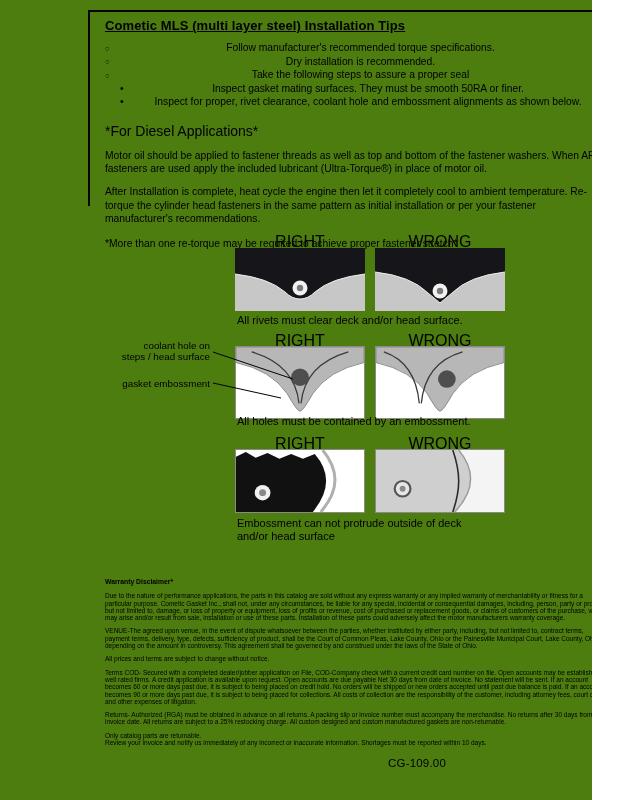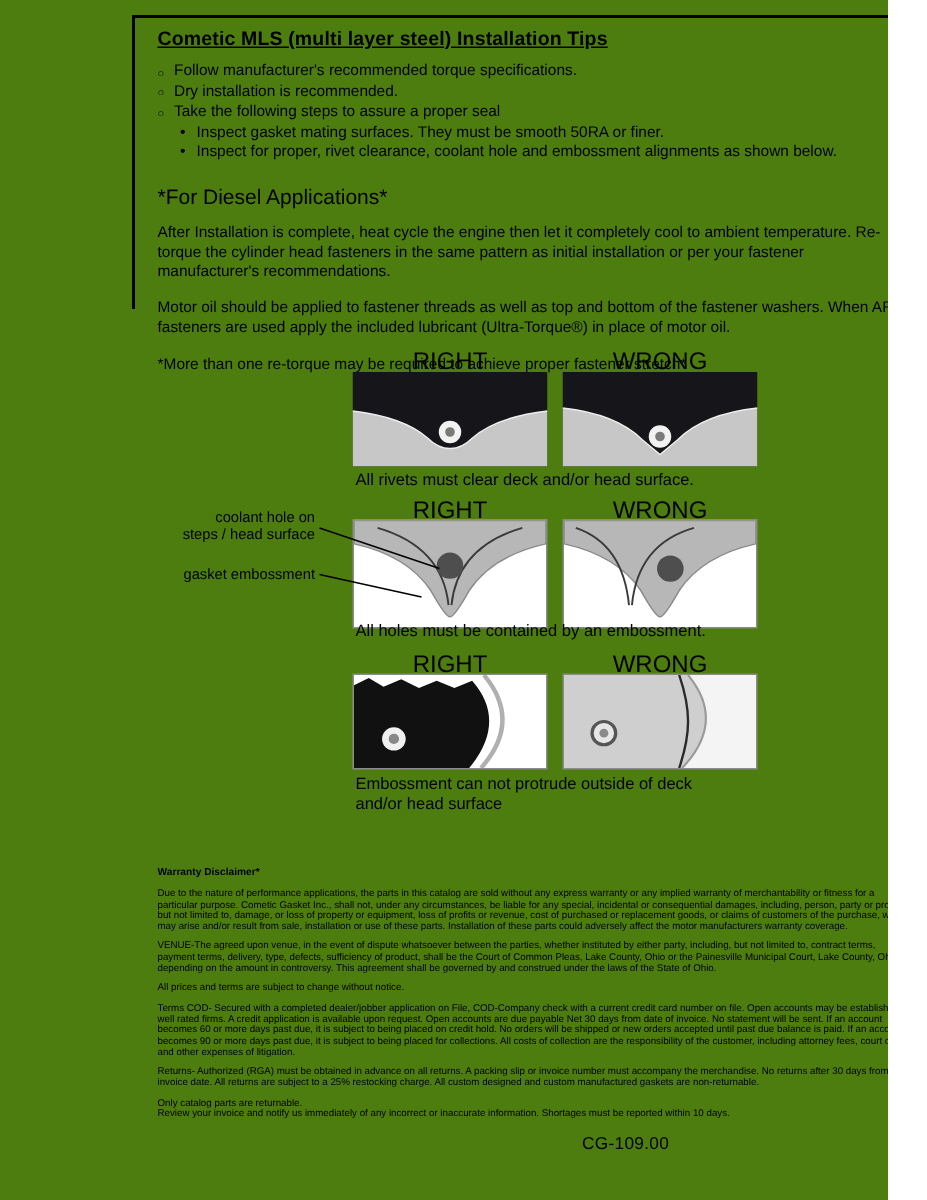--- a/index.html
+++ b/index.html
@@ -10,21 +10,21 @@
     color:#000;
   }
   .page { position:relative; width:592px; height:800px; background:#4d7c0f; overflow:hidden; }
 
   .top-rule  { position:absolute; left:88px; top:10px;  width:524px; height:2px; background:#000; }
   .left-rule { position:absolute; left:88px; top:10px;  width:2px;  height:196px; background:#000; }
 
   .content { position:absolute; left:105px; top:18px; width:500px; }
   .title { font-size:13px; font-weight:bold; text-decoration:underline; margin-bottom:8px; letter-spacing:0.1px; }
 
-  ul.bullets { list-style:none; font-size:10.3px; line-height:13.6px; }
+  ul.bullets { list-style:none; font-size:10.3px; line-height:13.6px;text-align:center; }
   li.b1 { position:relative; padding-left:11px; }
   li.b1::before { content:"○"; position:absolute; left:0; top:0.5px; font-size:7.5px; }
   li.b2 { position:relative; padding-left:11px; margin-left:15px; }
   li.b2::before { content:"•"; position:absolute; left:0; top:0; font-size:10.5px; }
 
   .diesel-heading { font-size:14px; font-weight:normal; margin-top:14px; }
   .para { font-size:10.3px; line-height:13.2px; margin-top:10px; width:500px; }
   .note { font-size:10.3px; margin-top:13px; }
 
   .diagrams { position:absolute; left:0; top:233px; width:618px; height:322px; }
@@ -58,22 +58,22 @@
 
     <ul class="bullets">
       <li class="b1">Follow manufacturer's recommended torque specifications.</li>
       <li class="b1">Dry installation is recommended.</li>
       <li class="b1">Take the following steps to assure a proper seal</li>
       <li class="b2">Inspect gasket mating surfaces.  They must be smooth 50RA or finer.</li>
       <li class="b2">Inspect for proper, rivet clearance, coolant hole and embossment alignments as shown below.</li>
     </ul>
 
     <div class="diesel-heading">*For Diesel Applications*</div>
+    <p class="para">Motor oil should be applied to fastener threads as well as top and bottom of the fastener washers. When ARP fasteners are used apply the included lubricant (Ultra-Torque®) in place of motor oil.</p>
     <p class="para">After Installation is complete, heat cycle the engine then let it completely cool to ambient temperature. Re-torque the cylinder head fasteners in the same pattern as initial installation or per your fastener manufacturer's recommendations.</p>
-    <p class="para">Motor oil should be applied to fastener threads as well as top and bottom of the fastener washers. When ARP fasteners are used apply the included lubricant (Ultra-Torque®) in place of motor oil.</p>
     <p class="note">*More than one re-torque may be required to achieve proper fastener stretch*</p>
   </div>
 
   <div class="diagrams">
 
     <div class="dlabel" style="left:235px; top:0;">RIGHT</div>
     <div class="dlabel" style="left:375px; top:0;">WRONG</div>
 
     <div class="dimg h63" style="left:235px; top:15px;">
       <svg viewBox="0 0 130 63" preserveAspectRatio="none">

